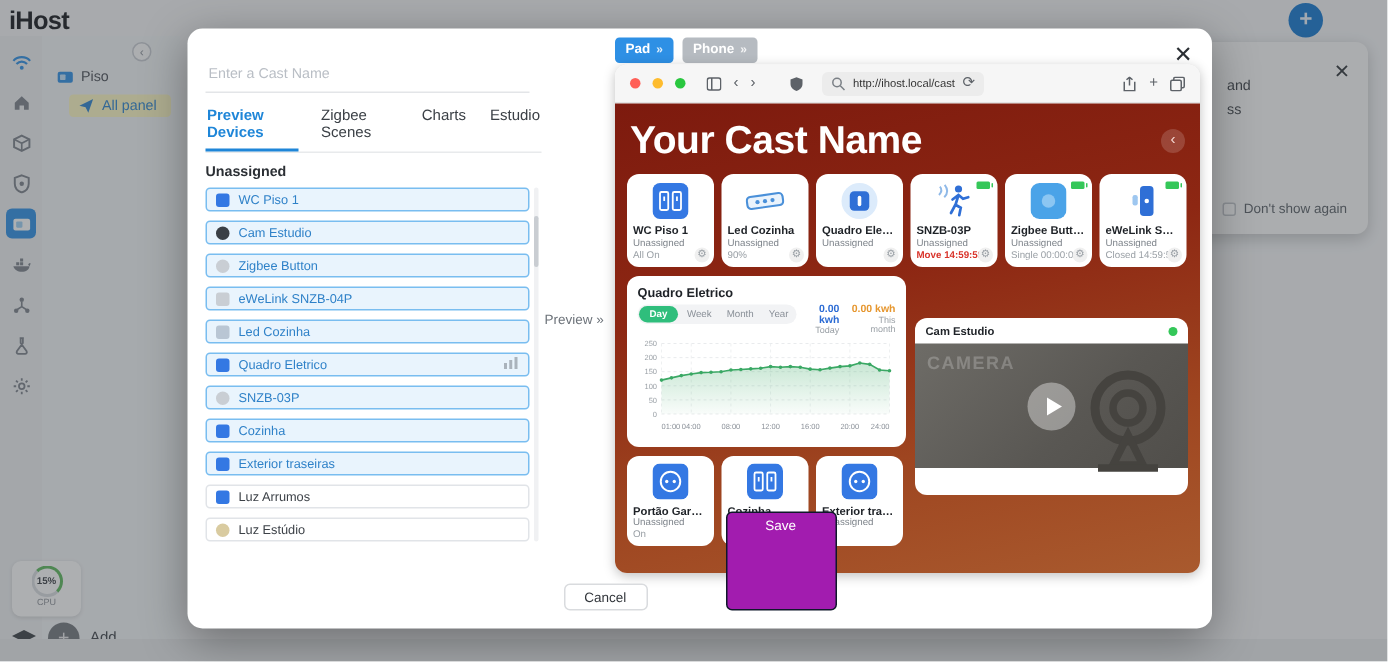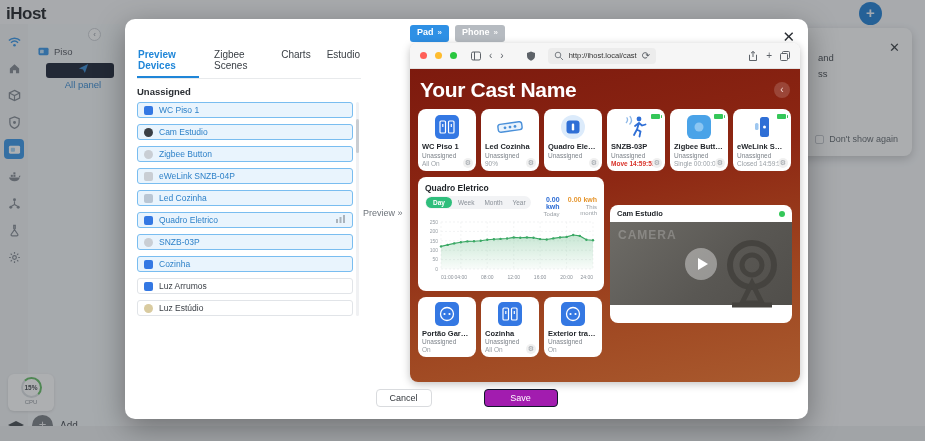--- a/index.html
+++ b/index.html
@@ -10,21 +10,21 @@
   .app { position:absolute; inset:0; background:#f4f5f7; }
   .logo { position:absolute; left:6px; top:4px; font-size:17px; font-weight:bold; color:#15181c; letter-spacing:-0.5px; }
   .rail { position:absolute; left:0; top:24px; width:28px; bottom:0; background:#eef0f2; }
   .rail-icon { width:20px; height:20px; margin:7px auto; display:flex; align-items:center; justify-content:center; border-radius:4px; color:#7c828b; }
   .rail-icon.active { background:#2e90e5; color:#fff; }
   .rail-icon svg { width:13px; height:13px; }
   .subbar { position:absolute; left:28px; top:24px; width:92px; bottom:0; background:#f2f4f6; }
   .collapse-btn { position:absolute; left:60px; top:4px; width:13px; height:13px; border-radius:50%; border:1px solid #c8ccd2; background:#fbfbfc; color:#8b9099; font-size:8px; line-height:11px; text-align:center; }
   .nav-row { display:flex; align-items:center; gap:5px; margin:4px 6px 0 10px; font-size:9.5px; color:#4a4f57; height:15px; }
   .nav-row .ic { width:11px; height:11px; display:inline-flex; }
-  .nav-row.sel { background:#0f172a; border-radius:3px; color:#2e84cf; padding-left:6px; margin-left:18px;flex-direction:column; }
+  .nav-row.sel { background:#fef9c3; border-radius:3px; color:#2e84cf; padding-left:6px; margin-left:18px; }
   .cpu-card { position:absolute; left:8px; bottom:30px; width:46px; height:37px; background:#fdfdfd; border-radius:6px; box-shadow:0 1px 3px rgba(0,0,0,.12); display:flex; flex-direction:column; align-items:center; padding-top:3px; }
   .cpu-ring { width:21px; height:21px; border-radius:50%; border:2.5px solid #d9dde1; border-top-color:#5cb85c; border-right-color:#5cb85c; display:flex; align-items:center; justify-content:center; font-size:6.5px; color:#3c4046; font-weight:bold; }
   .cpu-lab { font-size:6px; color:#8b9097; margin-top:1px; }
   .layers-ic { position:absolute; left:8px; bottom:8px; width:16px; height:13px; color:#41464d; }
   .add-btn { position:absolute; left:32px; bottom:5px; width:21px; height:21px; border-radius:50%; background:#73777d; color:#e8e9ea; font-size:13px; text-align:center; line-height:20px; }
   .add-lab { position:absolute; left:60px; bottom:10px; font-size:10px; color:#3f444b; }
   .plus-fab { position:absolute; right:43px; top:2px; width:23px; height:23px; border-radius:50%; background:#1478d0; color:#eaf2fb; font-size:15px; font-weight:bold; text-align:center; line-height:21px; }
   .footband { position:absolute; left:0; right:0; bottom:0; height:15px; background:#e9ebed; }
 
   
@@ -67,21 +67,21 @@
   
   .browser { position:absolute; left:285px; top:24px; width:390px; height:339px; border-radius:8px; overflow:hidden; background:#fff; box-shadow:0 2px 8px rgba(0,0,0,.25); }
   .btoolbar { height:26px; background:#f6f6f6; border-bottom:1px solid #e2e2e2; display:flex; align-items:center; padding:0 10px; gap:8px; }
   .dot { width:7px; height:7px; border-radius:50%; }
   .bicon { color:#5d6268; font-size:10px; line-height:10px; }
   .bicon svg { width:10px; height:10px; display:block; }
   .url-pill { flex:1; max-width:200px; height:16px; background:#ececec; border-radius:4px; display:flex; align-items:center; gap:5px; padding:0 6px; margin:0 4px; }
   .url-text { flex:1; text-align:center; font-size:7.5px; color:#333; }
   .bcontent { height:313px; background:linear-gradient(168deg,#7d1a0e 0%,#8d2713 38%,#9e4520 70%,#a95a2e 100%); padding:7px 8px; position:relative; }
   .cast-title-row { display:flex; align-items:center; justify-content:space-between; margin:2px 2px 7px; }
-  .cast-title { font-size:21px; font-weight:bold; color:#fff; letter-spacing:-0.3px; }
+  .cast-title { font-size:26px; font-weight:bold; color:#fff; letter-spacing:-0.3px; }
   .back-circ { width:16px; height:16px; border-radius:50%; background:rgba(255,255,255,.16); color:#f4d7d2; font-size:10px; text-align:center; line-height:15px; }
 
   .cards-row { display:flex; gap:5px; }
   .pcard { width:58px; height:62px; background:#fff; border-radius:8px; position:relative; padding:5px 4px 3px; display:flex; flex-direction:column; align-items:flex-start; }
   .pcard .icwrap { width:100%; height:26px; display:flex; justify-content:center; align-items:center; }
   .pcard .nm { font-size:7.5px; font-weight:bold; color:#1e2227; width:100%; white-space:nowrap; overflow:hidden; text-overflow:ellipsis; margin-top:2px; }
   .pcard .sub { font-size:6.5px; color:#7d838a; margin-top:1px; }
   .pcard .st { font-size:6.5px; color:#9aa0a6; margin-top:1px; height:8px; }
   .pcard .st.red { color:#d9342b; font-weight:bold; }
   .pcard .batt { position:absolute; right:5px; top:5px; width:9px; height:5px; background:#35c759; border-radius:1px; }
@@ -111,21 +111,21 @@
   .cam-name { font-size:7.5px; font-weight:bold; color:#1e2227; }
   .cam-dot { width:6px; height:6px; border-radius:50%; background:#34c759; }
   .cam-body { height:83px; background:linear-gradient(135deg,#6e6c67 0%,#595753 60%,#504e4a 100%); position:relative; }
   .cam-wm { position:absolute; left:8px; top:6px; font-size:12px; font-weight:bold; color:rgba(255,255,255,.22); letter-spacing:1px; }
   .cam-play { position:absolute; left:50%; top:50%; transform:translate(-50%,-50%); width:32px; height:32px; border-radius:50%; background:rgba(255,255,255,.38); display:flex; align-items:center; justify-content:center; }
   .cam-play .tri { width:0; height:0; border-left:10px solid #fff; border-top:6px solid transparent; border-bottom:6px solid transparent; margin-left:3px; }
   .cam-webcam { position:absolute; right:8px; bottom:-4px; }
 
   .footer-btns { position:absolute; left:0; right:0; bottom:12px; display:flex; justify-content:center; gap:52px; }
   .btn { font-size:9px; border-radius:4px; padding:3px 0; text-align:center; }
-  .btn.cancel { width:56px; background:#fff; border:1px solid #d9dbde; color:#33373c; }
+  .btn.cancel { width:56px; background:#fff; border:1px solid #d9dbde; color:#33373c;margin-top:48px; }
   .btn.save { width:74px; background:#a21caf; color:#fff; border:1px solid #0f172a; }
 </style>
 </head>
 <body>
 
 <div class="app">
   <div class="logo">iHost</div>
   <div class="rail" id="rail">
       <div class="rail-icon">
         <svg viewBox="0 0 14 14">
@@ -235,20 +235,21 @@
     </div>
   </div>
 </div>
 
 <div class="overlay"></div>
 
 <div class="modal">
   <div class="modal-close">✕</div>
 
   <div class="left-pane">
+    <input class="cast-input" value="" placeholder="Enter a Cast Name" style="">
     <div class="tabs" id="tabs">
         <span class="tab active">Preview Devices</span>
         <span class="tab">Zigbee Scenes</span>
         <span class="tab">Charts</span>
         <span class="tab">Estudio</span>
       </div>
     <div class="section-h">Unassigned</div>
     <div class="dev-list" id="devlist">
       <div class="list-scroll">
           <div class="list-thumb"></div>
@@ -283,20 +284,24 @@
               <rect x="7" y="0" width="2" height="8" fill="#aab3bc"></rect>
             </svg></span>
         </div>
         <div class="dev-item sel">
           <span class="dic" style="background: rgb(201, 206, 212); border-radius: 50%;"></span>
           <span>SNZB-03P</span>
         </div>
         <div class="dev-item sel">
           <span class="dic" style="background: rgb(52, 120, 227);"></span>
           <span>Cozinha</span>
+        </div>
+        <div class="dev-item sel">
+          <span class="dic" style="background: rgb(52, 120, 227);"></span>
+          <span>Exterior traseiras</span>
         </div>
         <div class="dev-item">
           <span class="dic" style="background: rgb(52, 120, 227);"></span>
           <span>Luz Arrumos</span>
         </div>
         <div class="dev-item">
           <span class="dic" style="background: rgb(217, 203, 160); border-radius: 50%;"></span>
           <span>Luz Estúdio</span>
         </div>
       </div>

